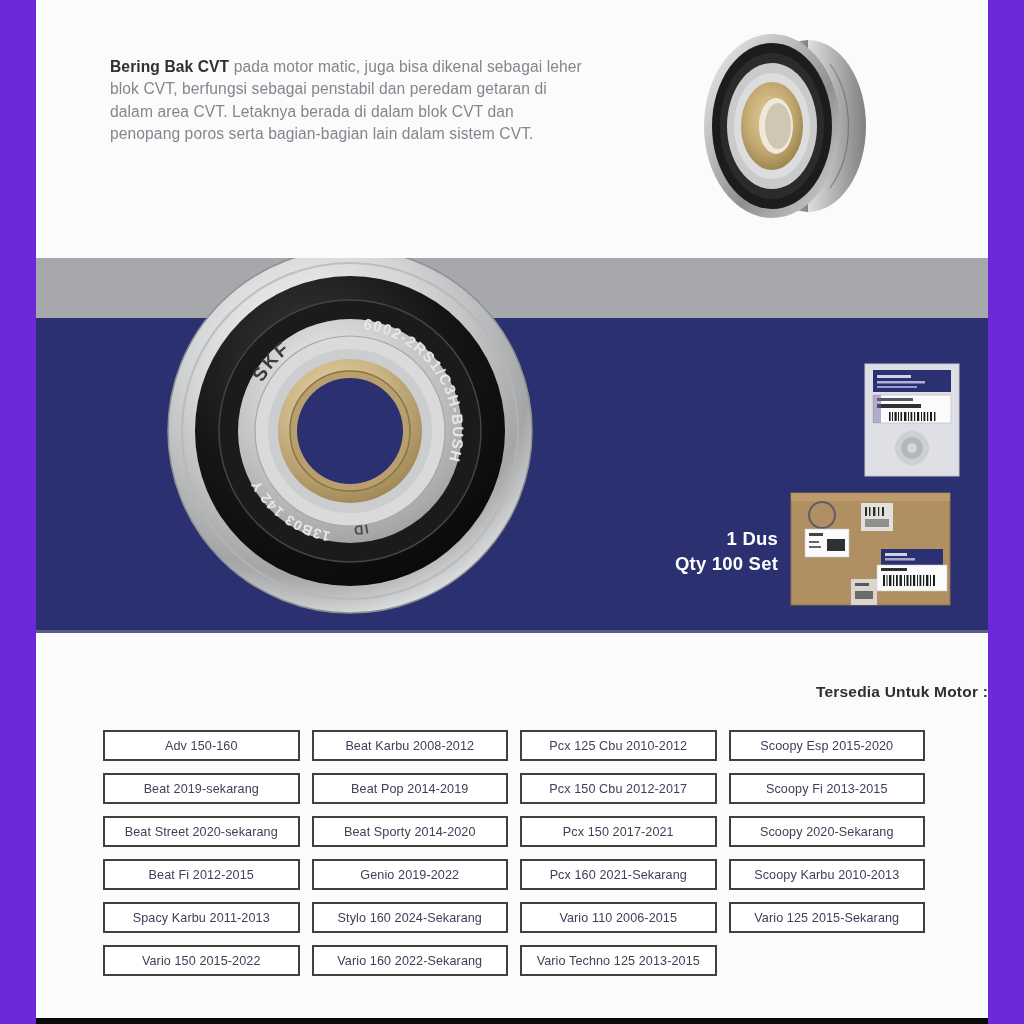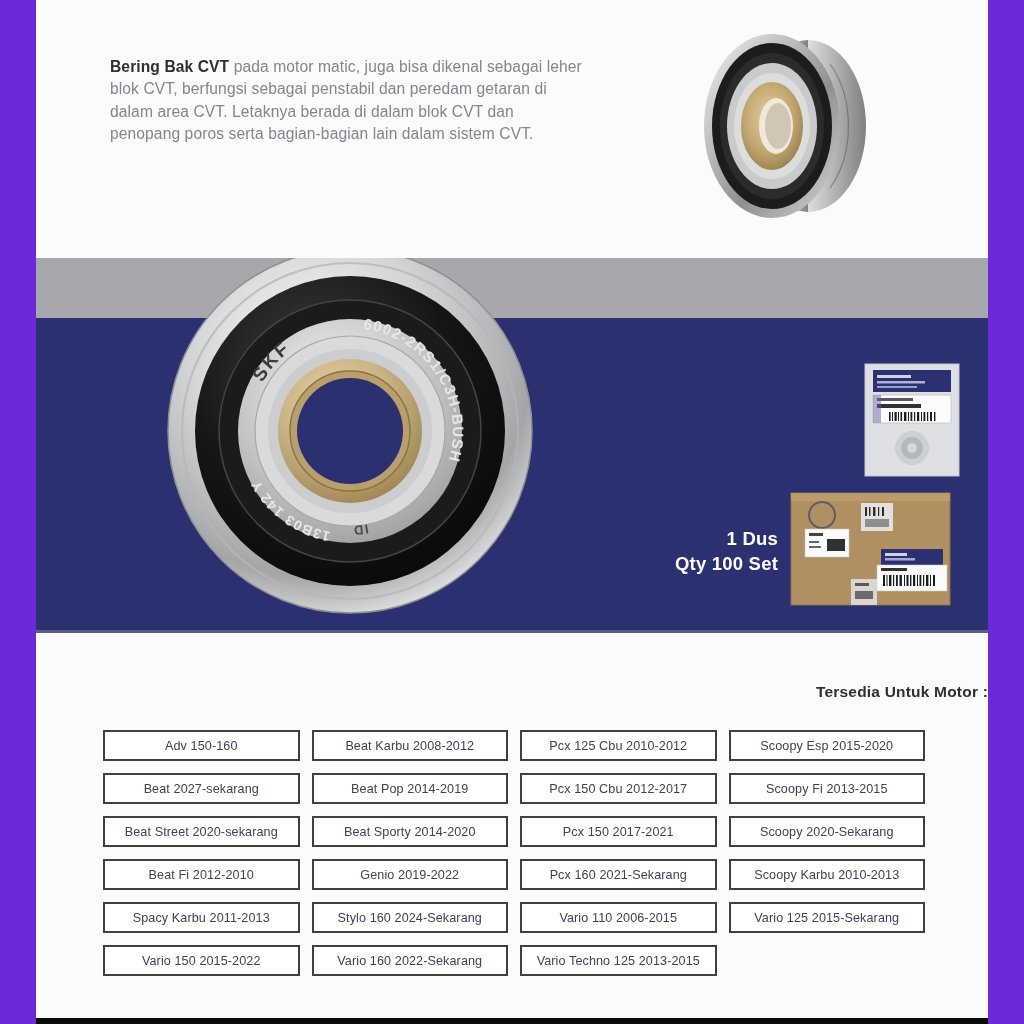--- a/index.html
+++ b/index.html
@@ -377,29 +377,29 @@
       </div>
     </div>
 
     <div class="avail-title">Tersedia Untuk Motor :</div>
 
     <div class="grid">
       <div class="cell">Adv 150-160</div>
       <div class="cell">Beat Karbu 2008-2012</div>
       <div class="cell">Pcx 125 Cbu 2010-2012</div>
       <div class="cell">Scoopy Esp 2015-2020</div>
-      <div class="cell">Beat 2027-sekarang</div>
+      <div class="cell">Beat 2019-sekarang</div>
       <div class="cell">Beat Pop 2014-2019</div>
       <div class="cell">Pcx 150 Cbu 2012-2017</div>
       <div class="cell">Scoopy Fi 2013-2015</div>
       <div class="cell">Beat Street 2020-sekarang</div>
       <div class="cell">Beat Sporty 2014-2020</div>
       <div class="cell">Pcx 150 2017-2021</div>
       <div class="cell">Scoopy 2020-Sekarang</div>
-      <div class="cell">Beat Fi 2012-2010</div>
+      <div class="cell">Beat Fi 2012-2015</div>
       <div class="cell">Genio 2019-2022</div>
       <div class="cell">Pcx 160 2021-Sekarang</div>
       <div class="cell">Scoopy Karbu 2010-2013</div>
       <div class="cell">Spacy Karbu 2011-2013</div>
       <div class="cell">Stylo 160 2024-Sekarang</div>
       <div class="cell">Vario 110 2006-2015</div>
       <div class="cell">Vario 125 2015-Sekarang</div>
       <div class="cell">Vario 150 2015-2022</div>
       <div class="cell">Vario 160 2022-Sekarang</div>
       <div class="cell">Vario Techno 125 2013-2015</div>

